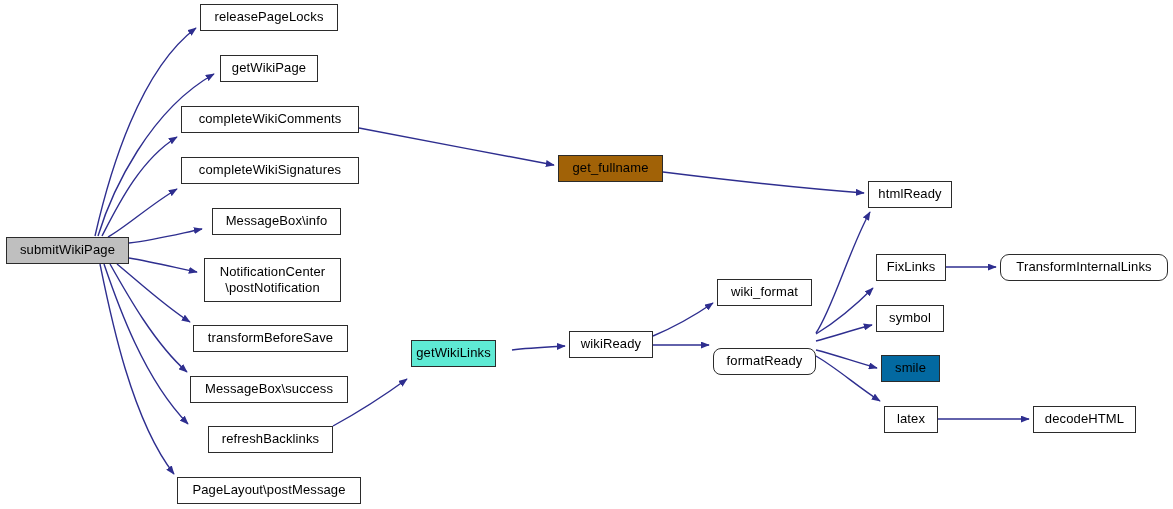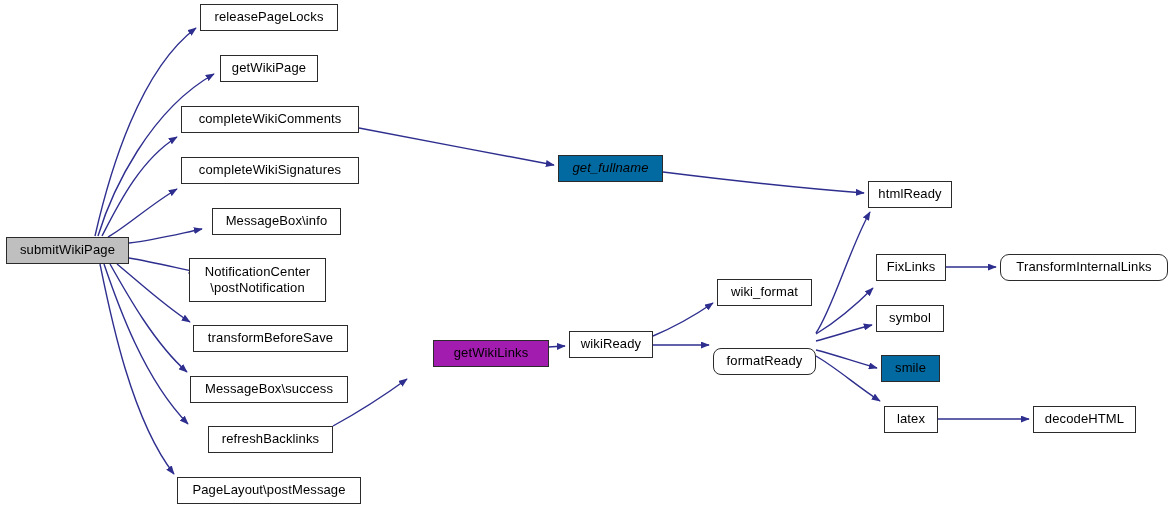--- a/index.html
+++ b/index.html
@@ -80,28 +80,28 @@
         <path d="M 938,419 C 960,419 1002,419 1029,419" fill="none" stroke="#2e2e8f" stroke-width="1.4" marker-end="url(#arrowhead)"></path>
       </g>
   </svg>
   <div id="nodes-group">
       <div class="node highlight" style="left: 6px; top: 237px; width: 123px; height: 27px; border-color: rgb(43, 43, 43); background: rgb(191, 191, 191);">submitWikiPage</div>
       <div class="node" style="left: 200px; top: 4px; width: 138px; height: 27px; border-color: rgb(43, 43, 43); background: rgb(255, 255, 255);">releasePageLocks</div>
       <div class="node" style="left: 220px; top: 55px; width: 98px; height: 27px; border-color: rgb(43, 43, 43); background: rgb(255, 255, 255);">getWikiPage</div>
       <div class="node" style="left: 181px; top: 106px; width: 178px; height: 27px; border-color: rgb(43, 43, 43); background: rgb(255, 255, 255);">completeWikiComments</div>
       <div class="node" style="left: 181px; top: 157px; width: 178px; height: 27px; border-color: rgb(43, 43, 43); background: rgb(255, 255, 255);">completeWikiSignatures</div>
       <div class="node" style="left: 212px; top: 208px; width: 129px; height: 27px; border-color: rgb(43, 43, 43); background: rgb(255, 255, 255);">MessageBox\info</div>
-      <div class="node" style="left: 189px; top: 258px; width: 137px; height: 44px; border-color: rgb(43, 43, 43); background: rgb(255, 255, 255);">NotificationCenter
+      <div class="node" style="left: 204px; top: 258px; width: 137px; height: 44px; border-color: rgb(43, 43, 43); background: rgb(255, 255, 255);">NotificationCenter
 \postNotification</div>
       <div class="node" style="left: 193px; top: 325px; width: 155px; height: 27px; border-color: rgb(43, 43, 43); background: rgb(255, 255, 255);">transformBeforeSave</div>
       <div class="node" style="left: 190px; top: 376px; width: 158px; height: 27px; border-color: rgb(43, 43, 43); background: rgb(255, 255, 255);">MessageBox\success</div>
       <div class="node" style="left: 208px; top: 426px; width: 125px; height: 27px; border-color: rgb(43, 43, 43); background: rgb(255, 255, 255);">refreshBacklinks</div>
       <div class="node" style="left: 177px; top: 477px; width: 184px; height: 27px; border-color: rgb(43, 43, 43); background: rgb(255, 255, 255);">PageLayout\postMessage</div>
-      <div class="node" style="left: 558px; top: 155px; width: 105px; height: 27px; border-color: rgb(43, 43, 43); background: #0369a1; font-style: italic;">get_fullname</div>
-      <div class="node" style="left: 433px; top: 340px; width: 116px; height: 27px; border-color: rgb(43, 43, 43); background: #a21caf;">getWikiLinks</div>
+      <div class="node" style="left: 558px; top: 155px; width: 105px; height: 27px; border-color: rgb(43, 43, 43); background: #a16207;">get_fullname</div>
+      <div class="node" style="left: 411px; top: 340px; width: 85px; height: 27px; border-color: rgb(43, 43, 43); background: #5eead4;">getWikiLinks</div>
       <div class="node" style="left: 569px; top: 331px; width: 84px; height: 27px; border-color: rgb(43, 43, 43); background: rgb(255, 255, 255);">wikiReady</div>
       <div class="node" style="left: 713px; top: 348px; width: 103px; height: 27px; border-color: rgb(43, 43, 43); background: rgb(255, 255, 255); border-radius: 8px;">formatReady</div>
       <div class="node" style="left: 717px; top: 279px; width: 95px; height: 27px; border-color: rgb(43, 43, 43); background: rgb(255, 255, 255);">wiki_format</div>
       <div class="node" style="left: 868px; top: 181px; width: 84px; height: 27px; border-color: rgb(43, 43, 43); background: rgb(255, 255, 255);">htmlReady</div>
       <div class="node" style="left: 876px; top: 254px; width: 70px; height: 27px; border-color: rgb(43, 43, 43); background: rgb(255, 255, 255);">FixLinks</div>
       <div class="node" style="left: 1000px; top: 254px; width: 168px; height: 27px; border-color: rgb(43, 43, 43); background: rgb(255, 255, 255); border-radius: 9px;">TransformInternalLinks</div>
       <div class="node" style="left: 876px; top: 305px; width: 68px; height: 27px; border-color: rgb(43, 43, 43); background: rgb(255, 255, 255);">symbol</div>
       <div class="node" style="left: 881px; top: 355px; width: 59px; height: 27px; border-color: rgb(43, 43, 43); background: #0369a1;">smile</div>
       <div class="node" style="left: 884px; top: 406px; width: 54px; height: 27px; border-color: rgb(43, 43, 43); background: rgb(255, 255, 255);">latex</div>
       <div class="node" style="left: 1033px; top: 406px; width: 103px; height: 27px; border-color: rgb(43, 43, 43); background: rgb(255, 255, 255);">decodeHTML</div>

